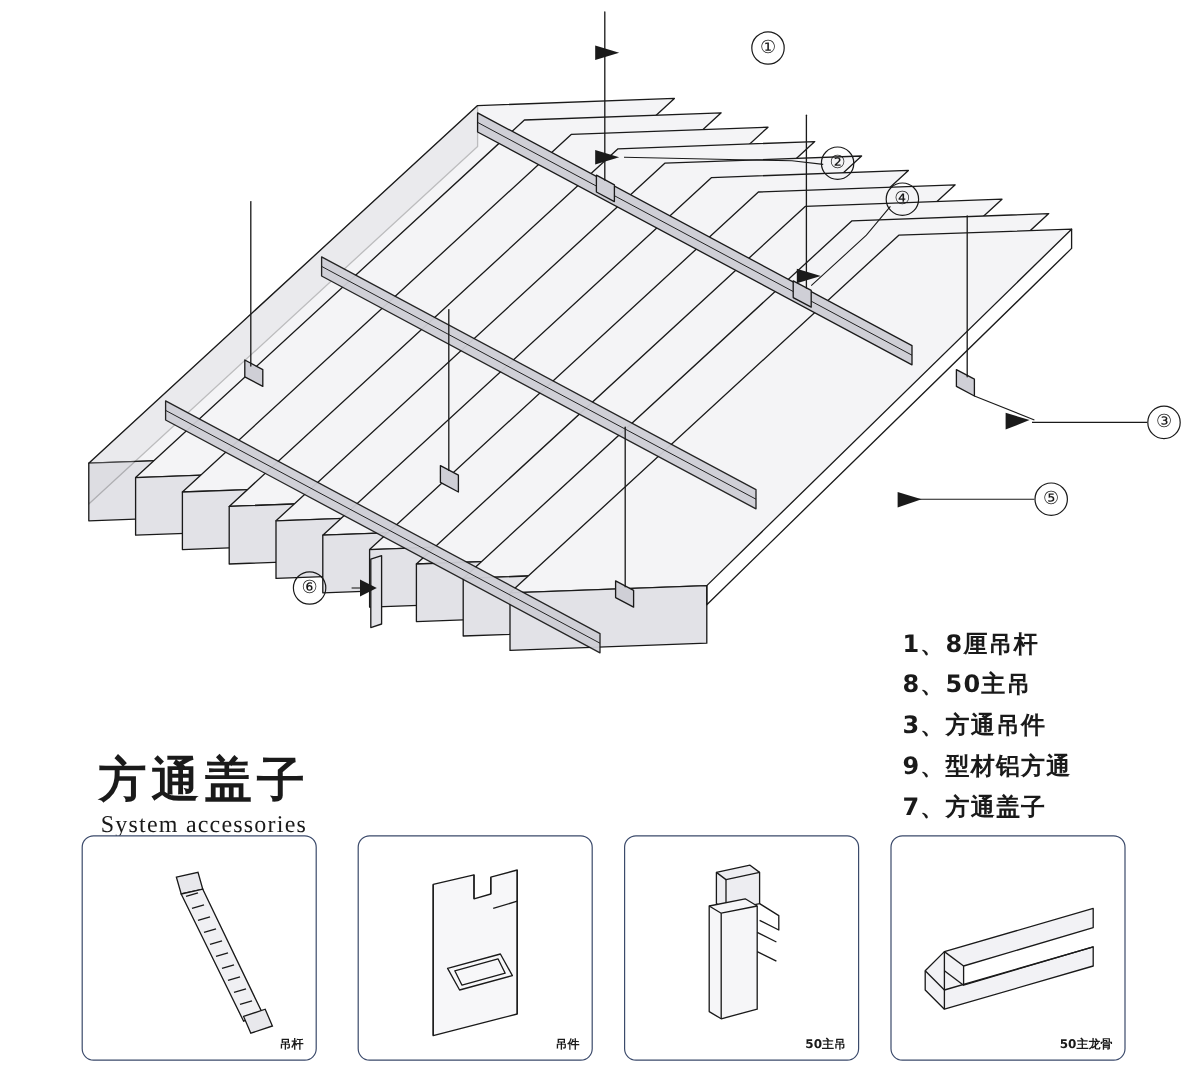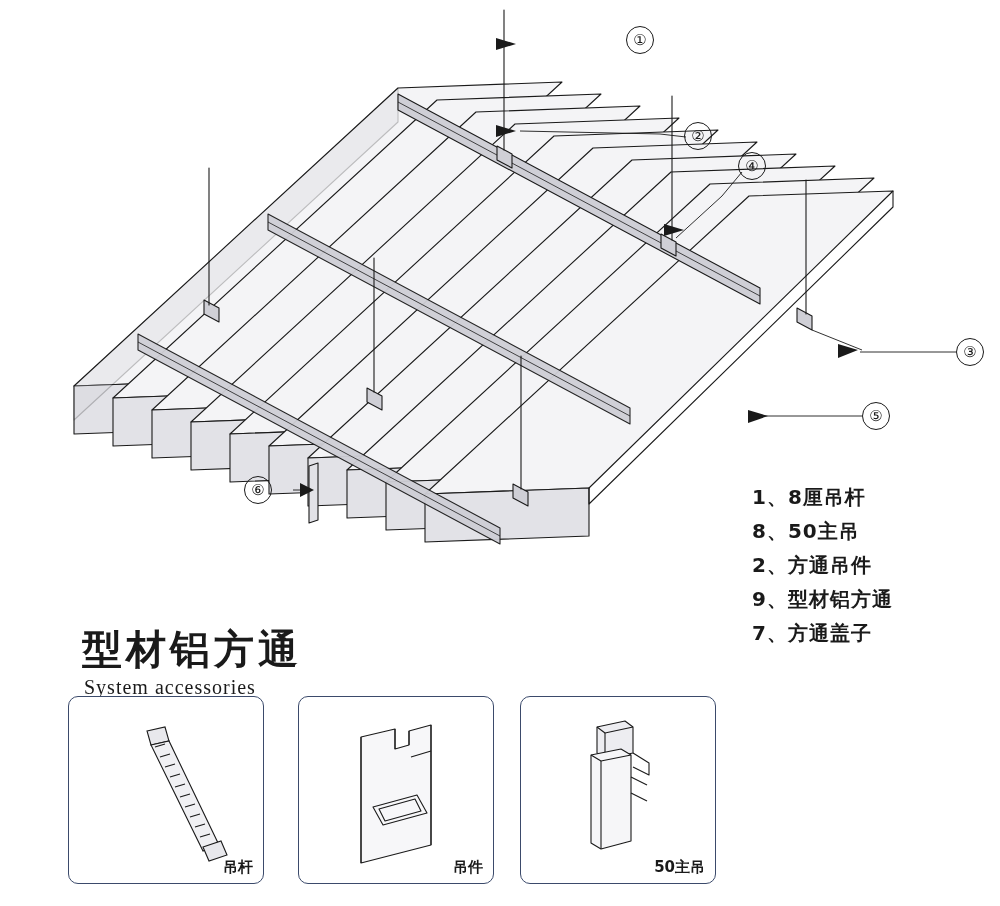--- a/index.html
+++ b/index.html
@@ -22,21 +22,21 @@
     border-radius:50%;
     display:flex;align-items:center;justify-content:center;
     font-size:15px;line-height:1;
     background:transparent;
     font-family:"Liberation Serif", serif;
   }
 
   
   .legend{
     position:absolute;
-    left:752px; top:487px;
+    left:752px; top:526px;
     width:230px;
   }
   .legend-item{
     font-size:20px;
     font-weight:bold;
     line-height:1.0;
     margin-bottom:14px;
     letter-spacing:1px;
     font-family:"DejaVu Sans", sans-serif;
     white-space:nowrap;
@@ -62,21 +62,21 @@
     position:absolute;
     top:696px;
     width:194px;height:186px;
     border:1.3px solid #3b4a6b;
     border-radius:10px;
     background:#fff;
   }
   .acc-card .cap{
     position:absolute;
     right:10px;bottom:6px;
-    font-size:15px;
+    font-size:10px;
     font-weight:bold;
     font-family:"DejaVu Sans", sans-serif;
     white-space:nowrap;
   }
   .acc-card svg{position:absolute;left:0;top:0;width:194px;height:186px;}
   #card0{left:68px;}
   #card1{left:298px;}
   #card2{left:520px;}
   #card3{left:742px;}
 </style>
@@ -193,26 +193,26 @@
   <div class="callout" style="left:626px;top:26px;">①</div>
   <div class="callout" style="left:684px;top:122px;">②</div>
   <div class="callout" style="left:956px;top:338px;">③</div>
   <div class="callout" style="left:738px;top:152px;">④</div>
   <div class="callout" style="left:862px;top:402px;">⑤</div>
   <div class="callout" style="left:244px;top:476px;">⑥</div>
 
   <div class="legend">
     <div class="legend-item">1、8厘吊杆</div>
     <div class="legend-item">8、50主吊</div>
-    <div class="legend-item">2、方通吊件</div>
+    <div class="legend-item">3、方通吊件</div>
     <div class="legend-item">9、型材铝方通</div>
     <div class="legend-item">7、方通盖子</div>
   </div>
 
-  <div class="acc-title">型材铝方通</div>
+  <div class="acc-title">方通盖子</div>
   <div class="acc-sub">System accessories</div>
 
   <div class="acc-card" id="card0">
     <svg viewBox="0 0 194 186">
       <g fill="none" stroke="#1a1a1a" stroke-width="1.1">
         <path d="M78,34 L96,30 L100,44 L82,48 Z" fill="#e8e8ec"></path>
         <path d="M82,48 L100,44 L150,148 L134,154 Z" fill="#f0f0f3"></path>
         <path d="M86,50 L96,47"></path>
         <path d="M91,60 L101,57"></path>
         <path d="M96,70 L106,67"></path>
@@ -255,14 +255,26 @@
         <path d="M70,58 L80,64 L110,58"></path>
         <path d="M80,64 L80,152"></path>
         <path d="M112,56 L128,66 L128,78 L112,70"></path>
         <path d="M110,80 L126,88"></path>
         <path d="M110,96 L126,104"></path>
       </g>
     </svg>
     <div class="cap">50主吊</div>
   </div>
 
+  <div class="acc-card" id="card3">
+    <svg viewBox="0 0 194 186">
+      <g fill="none" stroke="#1a1a1a" stroke-width="1.1" stroke-linejoin="round">
+        <path d="M28,112 L44,96 L168,60 L168,76 L60,108 L60,124 L168,92 L168,108 L44,144 L28,128 Z" fill="#f2f2f5"></path>
+        <path d="M28,112 L44,128 L168,92"></path>
+        <path d="M44,96 L44,144"></path>
+        <path d="M60,108 L44,96"></path>
+        <path d="M60,124 L44,112"></path>
+      </g>
+    </svg>
+    <div class="cap">50主龙骨</div>
+  </div>
 
 </div>
 
 </body></html>

